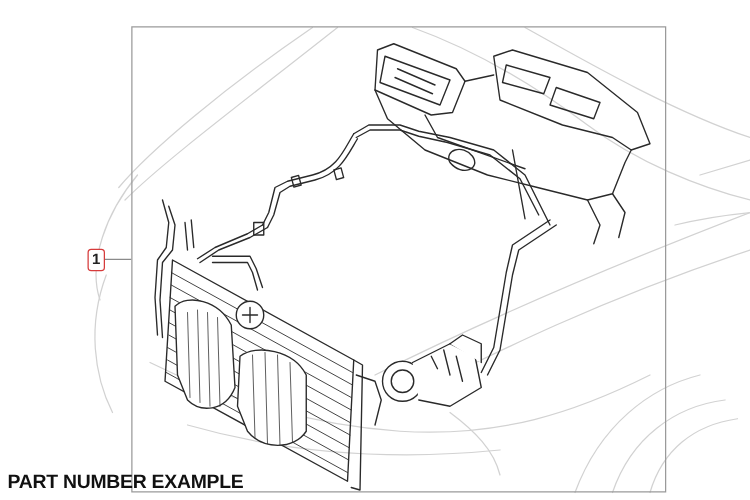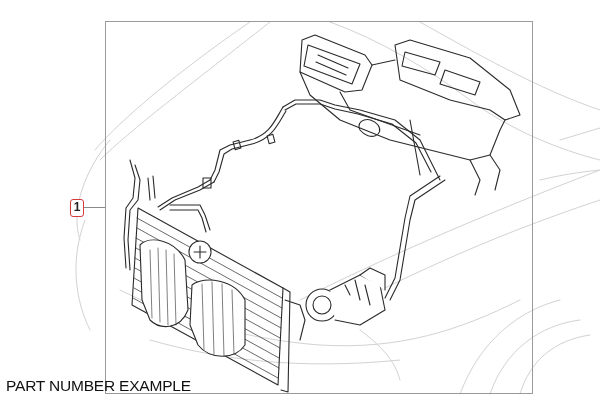--- a/index.html
+++ b/index.html
@@ -1,21 +1,21 @@
 <!DOCTYPE html>
 <html><head>
   <meta charset="utf-8">
   <style>
     html, body { margin: 0; padding: 0; background: #ffffff; }
     body { width: 600px; height: 400px; position: relative; overflow: hidden; font-family: "Liberation Sans", sans-serif; }
     .stage { position: absolute; left: 0; top: 0; width: 600px; height: 400px; }
     .frame { position: absolute; left: 105px; top: 21px; width: 428px; height: 373px; border: 1px solid #9a9a9a; box-sizing: border-box; }
     .callout { position: absolute; left: 70px; top: 199px; width: 14px; height: 18px; border: 1.5px solid #d63b3b; border-radius: 3px; box-sizing: border-box; background: #fff; font-size: 12px; font-weight: bold; color: #222; text-align: center; line-height: 15px; }
     .leader { position: absolute; left: 84px; top: 207px; width: 21px; height: 1px; background: #8a8a8a; }
-    .caption { position: absolute; left: 6px; top: 377px; font-size: 15.5px; color: #111; letter-spacing: -0.2px; white-space: nowrap; }
+    .caption { position: absolute; left: 6px; top: 377px; font-size: 15.5px; color: #111; letter-spacing: -0.2px; white-space: nowrap; font-weight: bold; }
     svg.drawing { position: absolute; left: 0; top: 0; }
   </style>
 </head>
 <body>
 
 <div class="stage">
 
   <svg class="drawing" width="600" height="400" viewBox="0 0 600 400" fill="none" stroke-linecap="round" stroke-linejoin="round">
 
     <g stroke="#d2d2d2" stroke-width="1">

